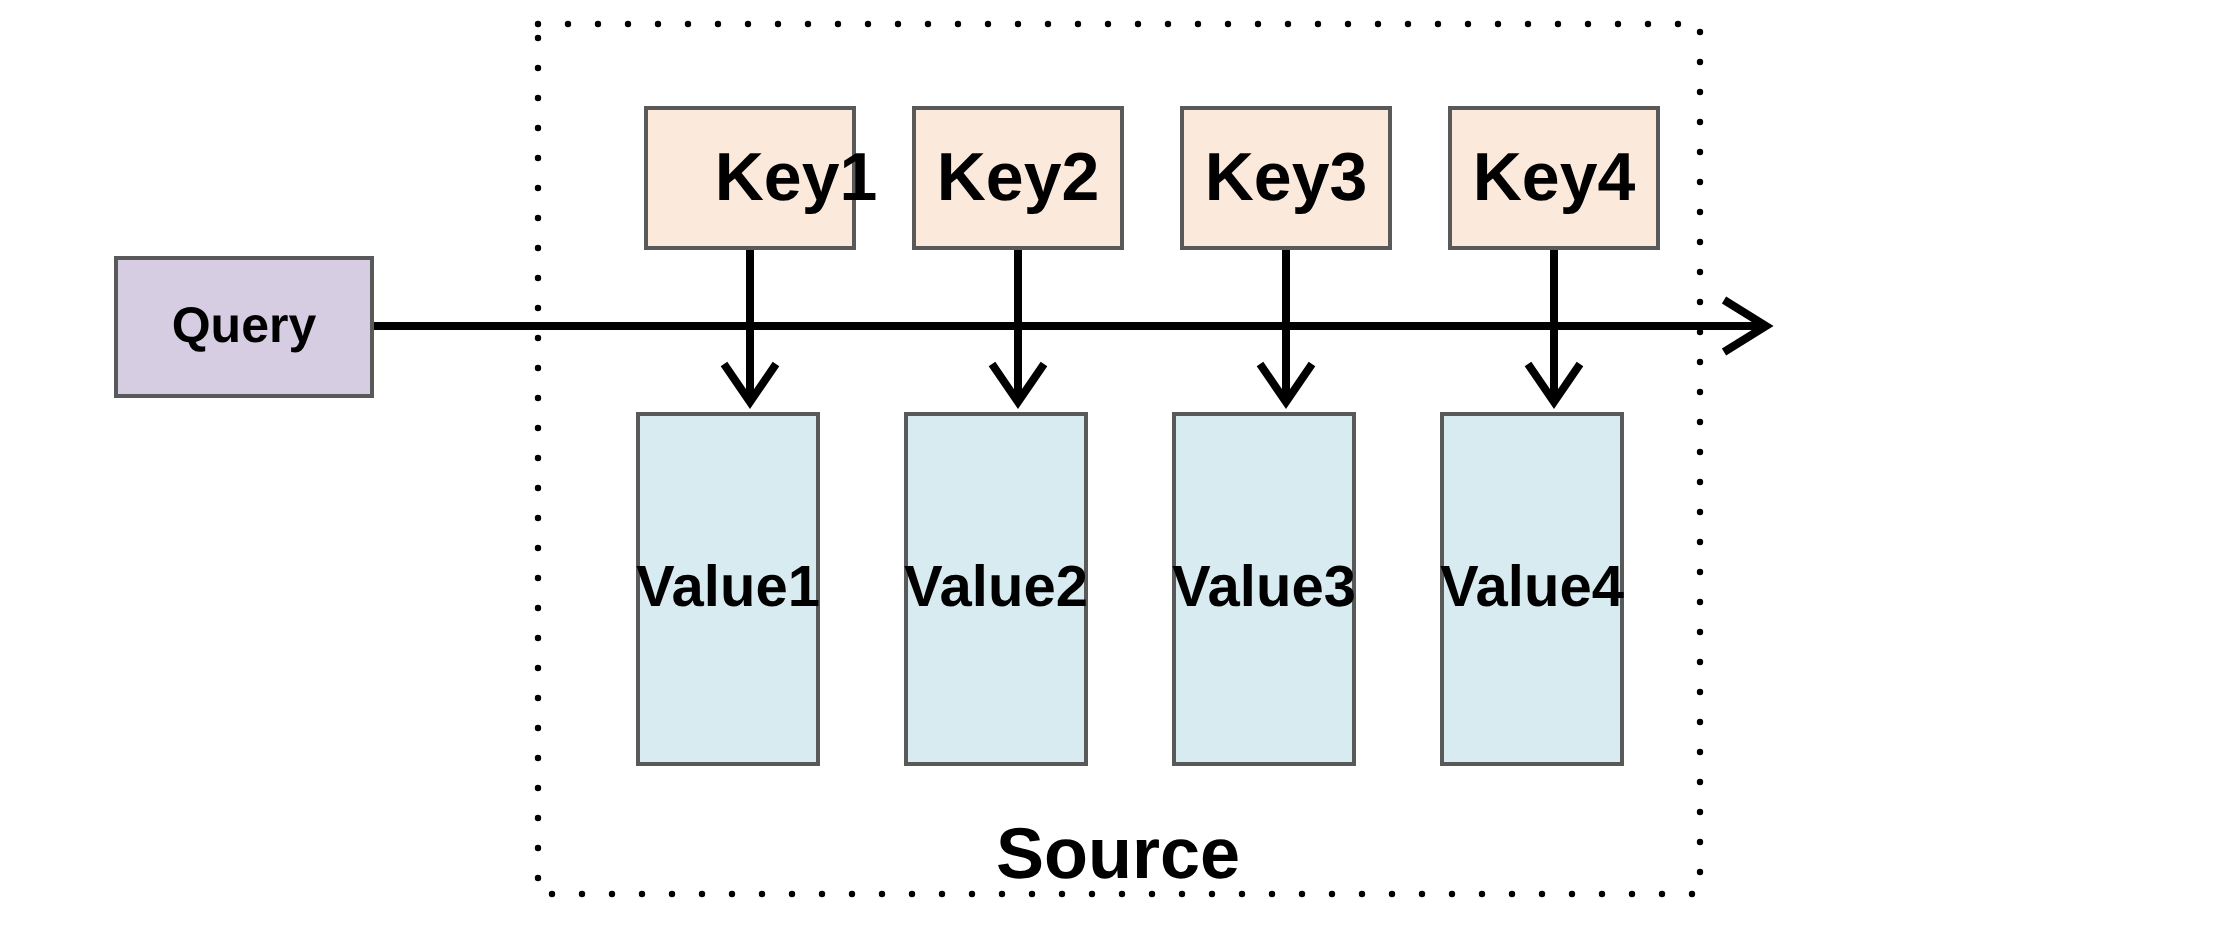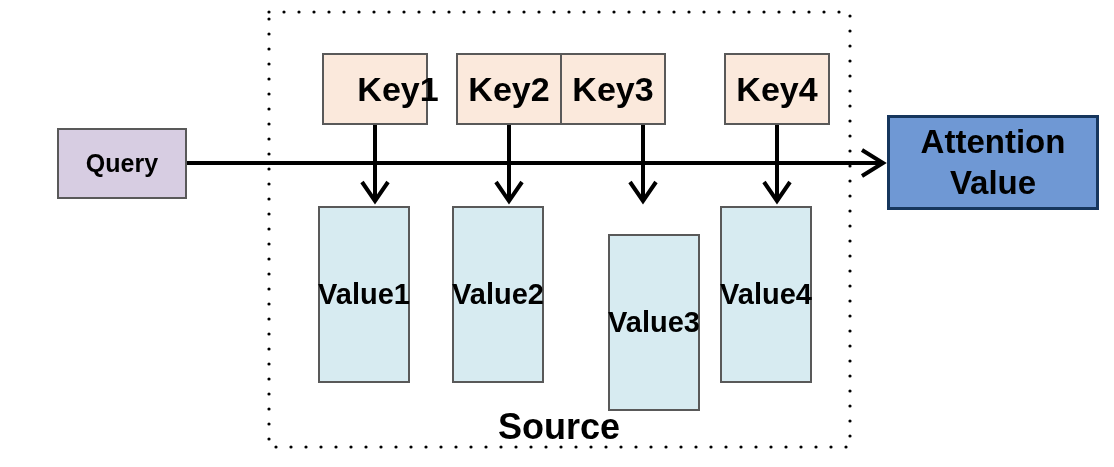--- a/index.html
+++ b/index.html
@@ -33,31 +33,31 @@
     font-size: 25px;
   }
   .key-box {
     top: 53px; width: 106px; height: 72px;
     background: var(--key-fill, #FBE9DC);
     border: 2px solid var(--box-border, #595959);
     font-size: 34px;
   }
   .key-1 { left: 322px; padding-left: 46px; }
   .key-2 { left: 456px; }
-  .key-3 { left: 560px; text-align: right; }
+  .key-3 { left: 590px; text-align: right; }
   .key-4 { left: 724px; }
   .value-box {
     top: 206px; width: 92px; height: 177px;
     background: var(--value-fill, #D7EBF1);
     border: 2px solid var(--box-border, #595959);
     font-size: 29px;
   }
   .value-1 { left: 318px; }
   .value-2 { left: 452px; }
-  .value-3 { left: 608px; margin-top: 28px; }
+  .value-3 { left: 586px; }
   .value-4 { left: 720px; }
   .attention-box {
     left: 887px; top: 115px; width: 212px; height: 95px;
     background: var(--output-fill, #6F98D4);
     border: 3px solid var(--output-border, #16365D);
     font-size: 33px;
     line-height: 1.22;
     flex-direction: column;
   }
   .attention-box .line { display: block; }
@@ -133,20 +133,16 @@
   <div class="box value-box value-2">
     <span>Value2</span>
   </div>
   <div class="box value-box value-3">
     <span>Value3</span>
   </div>
   <div class="box value-box value-4">
     <span>Value4</span>
   </div>
 
-  <div class="box attention-box">
-    <span class="line">Attention</span>
-    <span class="line">Value</span>
-  </div>
 
   <div class="source-label">Source</div>
 
 </div>
 
 </body></html>

